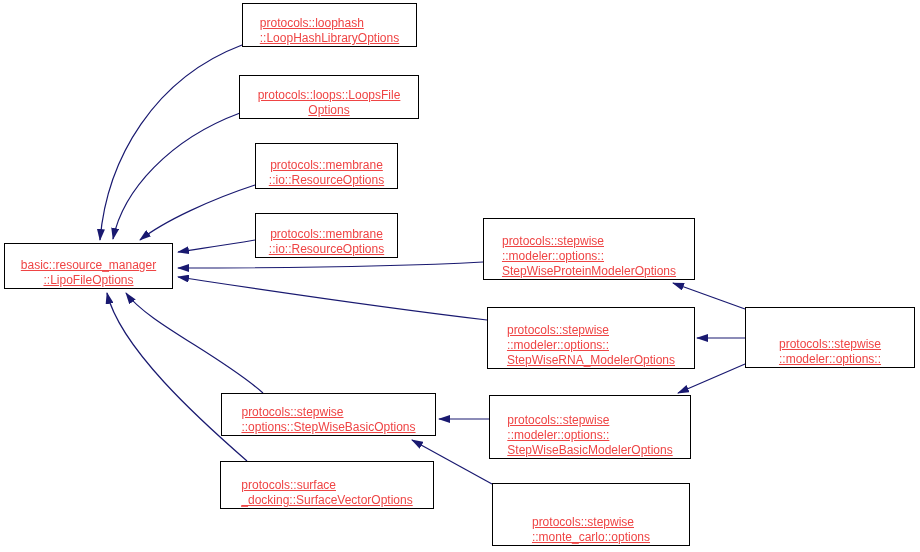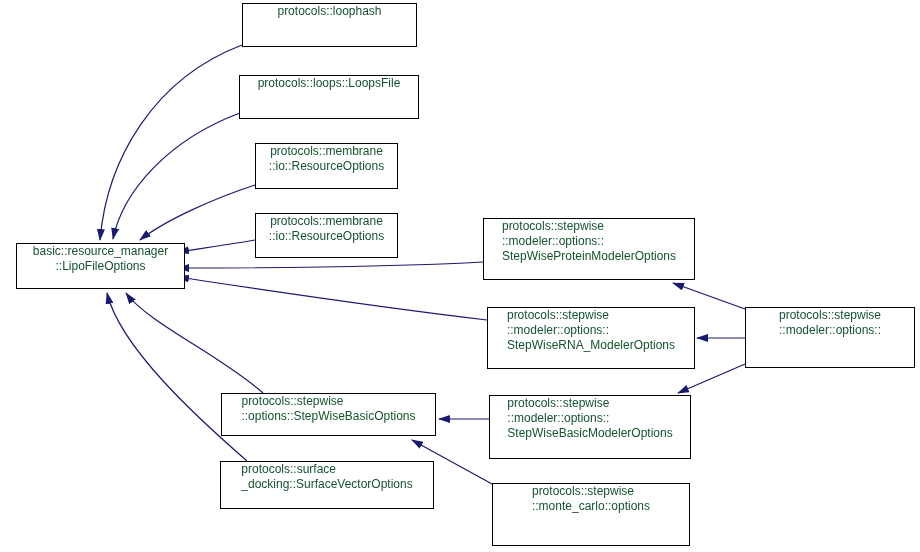--- a/index.html
+++ b/index.html
@@ -21,26 +21,27 @@
     top: 0;
     width: 920px;
     height: 552px;
   }
   .node {
     position: absolute;
     box-sizing: border-box;
     background: #ffffff;
     border: 1px solid #000000;
     display: flex;
-    align-items: flex-start;
+    align-items: flex-end;
     justify-content: center;
     font-size: 12px;
     line-height: 15px;
-    color: #14532d;
+    color: #ef4444;
     cursor: pointer;
+    text-decoration: underline;
   }
   .node .label {
     text-align: left;
     white-space: nowrap;
   }
   .node.centered .label {
     text-align: center;
   }
   .node.focal {
     border-width: 1.6px;
@@ -67,36 +68,38 @@
       <path marker-end="url(#arrow)" d="M 263,393 C 220,355 148,323 126,293"></path>
       <path marker-end="url(#arrow)" d="M 247,461 C 200,420 120,348 107,293"></path>
       <path marker-end="url(#arrow)" d="M 489,419 L 439,419"></path>
       <path marker-end="url(#arrow)" d="M 492,484 L 412,440"></path>
       <path marker-end="url(#arrow)" d="M 745,309 L 673,283"></path>
       <path marker-end="url(#arrow)" d="M 745,338 L 697,338"></path>
       <path marker-end="url(#arrow)" d="M 745,364 L 678,393"></path>
     </g>
   </svg>
 
-  <div class="node focal centered" style="left:16px; top:243px; width:169px; height:46px">
+  <div class="node focal centered" style="left:4px; top:243px; width:169px; height:46px">
     <div class="label">
       <div>basic::resource_manager</div>
       <div>::LipoFileOptions</div>
     </div>
   </div>
 
   <div class="node" style="left:242px; top:3px; width:175px; height:44px">
     <div class="label">
       <div>protocols::loophash</div>
+      <div>::LoopHashLibraryOptions</div>
     </div>
   </div>
 
   <div class="node centered" style="left:239px; top:75px; width:180px; height:44px">
     <div class="label">
       <div>protocols::loops::LoopsFile</div>
+      <div>Options</div>
     </div>
   </div>
 
   <div class="node centered" style="left:255px; top:143px; width:143px; height:46px">
     <div class="label">
       <div>protocols::membrane</div>
       <div>::io::ResourceOptions</div>
     </div>
   </div>
 

